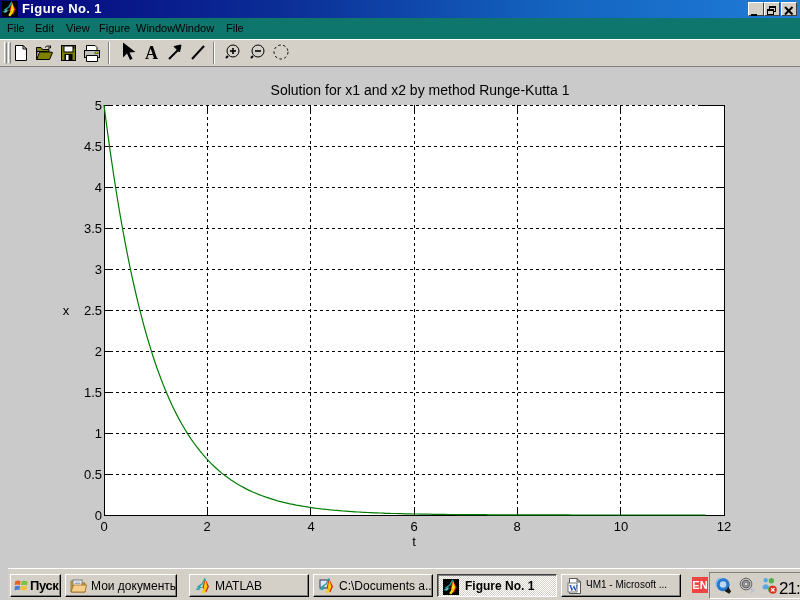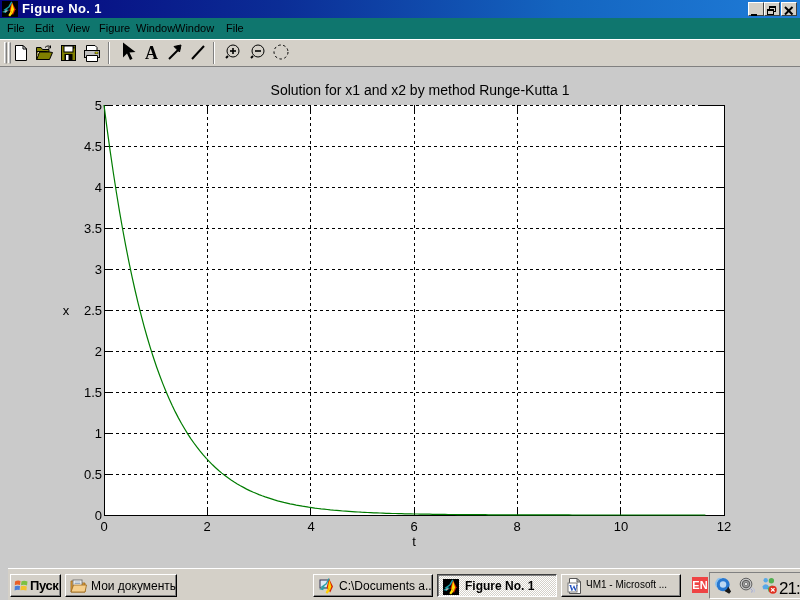--- a/index.html
+++ b/index.html
@@ -243,20 +243,29 @@
  <div class="tkbtn" style="left:57px;width:112px">
       <span class="lbl" style="left:25px">Мои документы</span>
   <svg style="position:absolute;left:4px;top:3px" width="17" height="16" viewBox="0 0 17 16">
    <path d="M1 14 V3 h5l1.5 2H15v9z" fill="#e8a33d" stroke="#996515" stroke-width="0.8"></path>
    <rect x="3" y="2" width="9" height="7" fill="#fff" stroke="#777"></rect>
    <line x1="4.5" y1="4" x2="10.5" y2="4" stroke="#9ab"></line>
         <line x1="4.5" y1="5.5" x2="10.5" y2="5.5" stroke="#9ab"></line>
    <path d="M1 14 L3.5 7 H16.5 L15 14 Z" fill="#f6cf8c" stroke="#996515" stroke-width="0.8"></path>
   </svg>
  </div>
+ <div class="tkbtn" style="left:181px;width:120px">
+      <span class="lbl" style="left:25px">MATLAB</span>
+  <svg style="position:absolute;left:5px;top:3px" width="16" height="16" viewBox="0 0 16 16">
+   <path d="M10 0.5 L14 8.5 L11.2 14.5 L7.6 9.6 Z" fill="#d42000"></path>
+   <path d="M10.3 1.8 L12.4 8.5 L10.8 13 L8.8 9.8 Z" fill="#ffd000"></path>
+   <path d="M6.6 14.6 L9 9.9 L10.6 13.2 L8.2 15.8 Z" fill="#ffd000"></path>
+   <path d="M10 0.5 L7.3 5.8 L3.2 8.8 L5.4 9.4 L2.2 11 L4.4 11.6" stroke="#2aa0a8" stroke-width="1.4" fill="none"></path>
+  </svg>
+ </div>
  <div class="tkbtn" style="left:305px;width:120px">
       <span class="lbl" style="left:25px">C:\Documents a...</span>
   <svg style="position:absolute;left:5px;top:3px" width="16" height="16" viewBox="0 0 16 16">
    <rect x="1" y="2" width="9" height="8" fill="#dce8f4" stroke="#335"></rect>
    <path d="M10 0.5 L14 8.5 L11.2 14.5 L7.6 9.6 Z" fill="#d42000"></path>
    <path d="M10.3 1.8 L12.4 8.5 L10.8 13 L8.8 9.8 Z" fill="#ffd000"></path>
    <path d="M6.6 14.6 L9 9.9 L10.6 13.2 L8.2 15.8 Z" fill="#ffd000"></path>
    <path d="M10 0.5 L7.3 5.8 L3.2 8.8 L5.4 9.4 L2.2 11 L4.4 11.6" stroke="#2aa0a8" stroke-width="1.4" fill="none"></path>
   </svg>
  </div>

